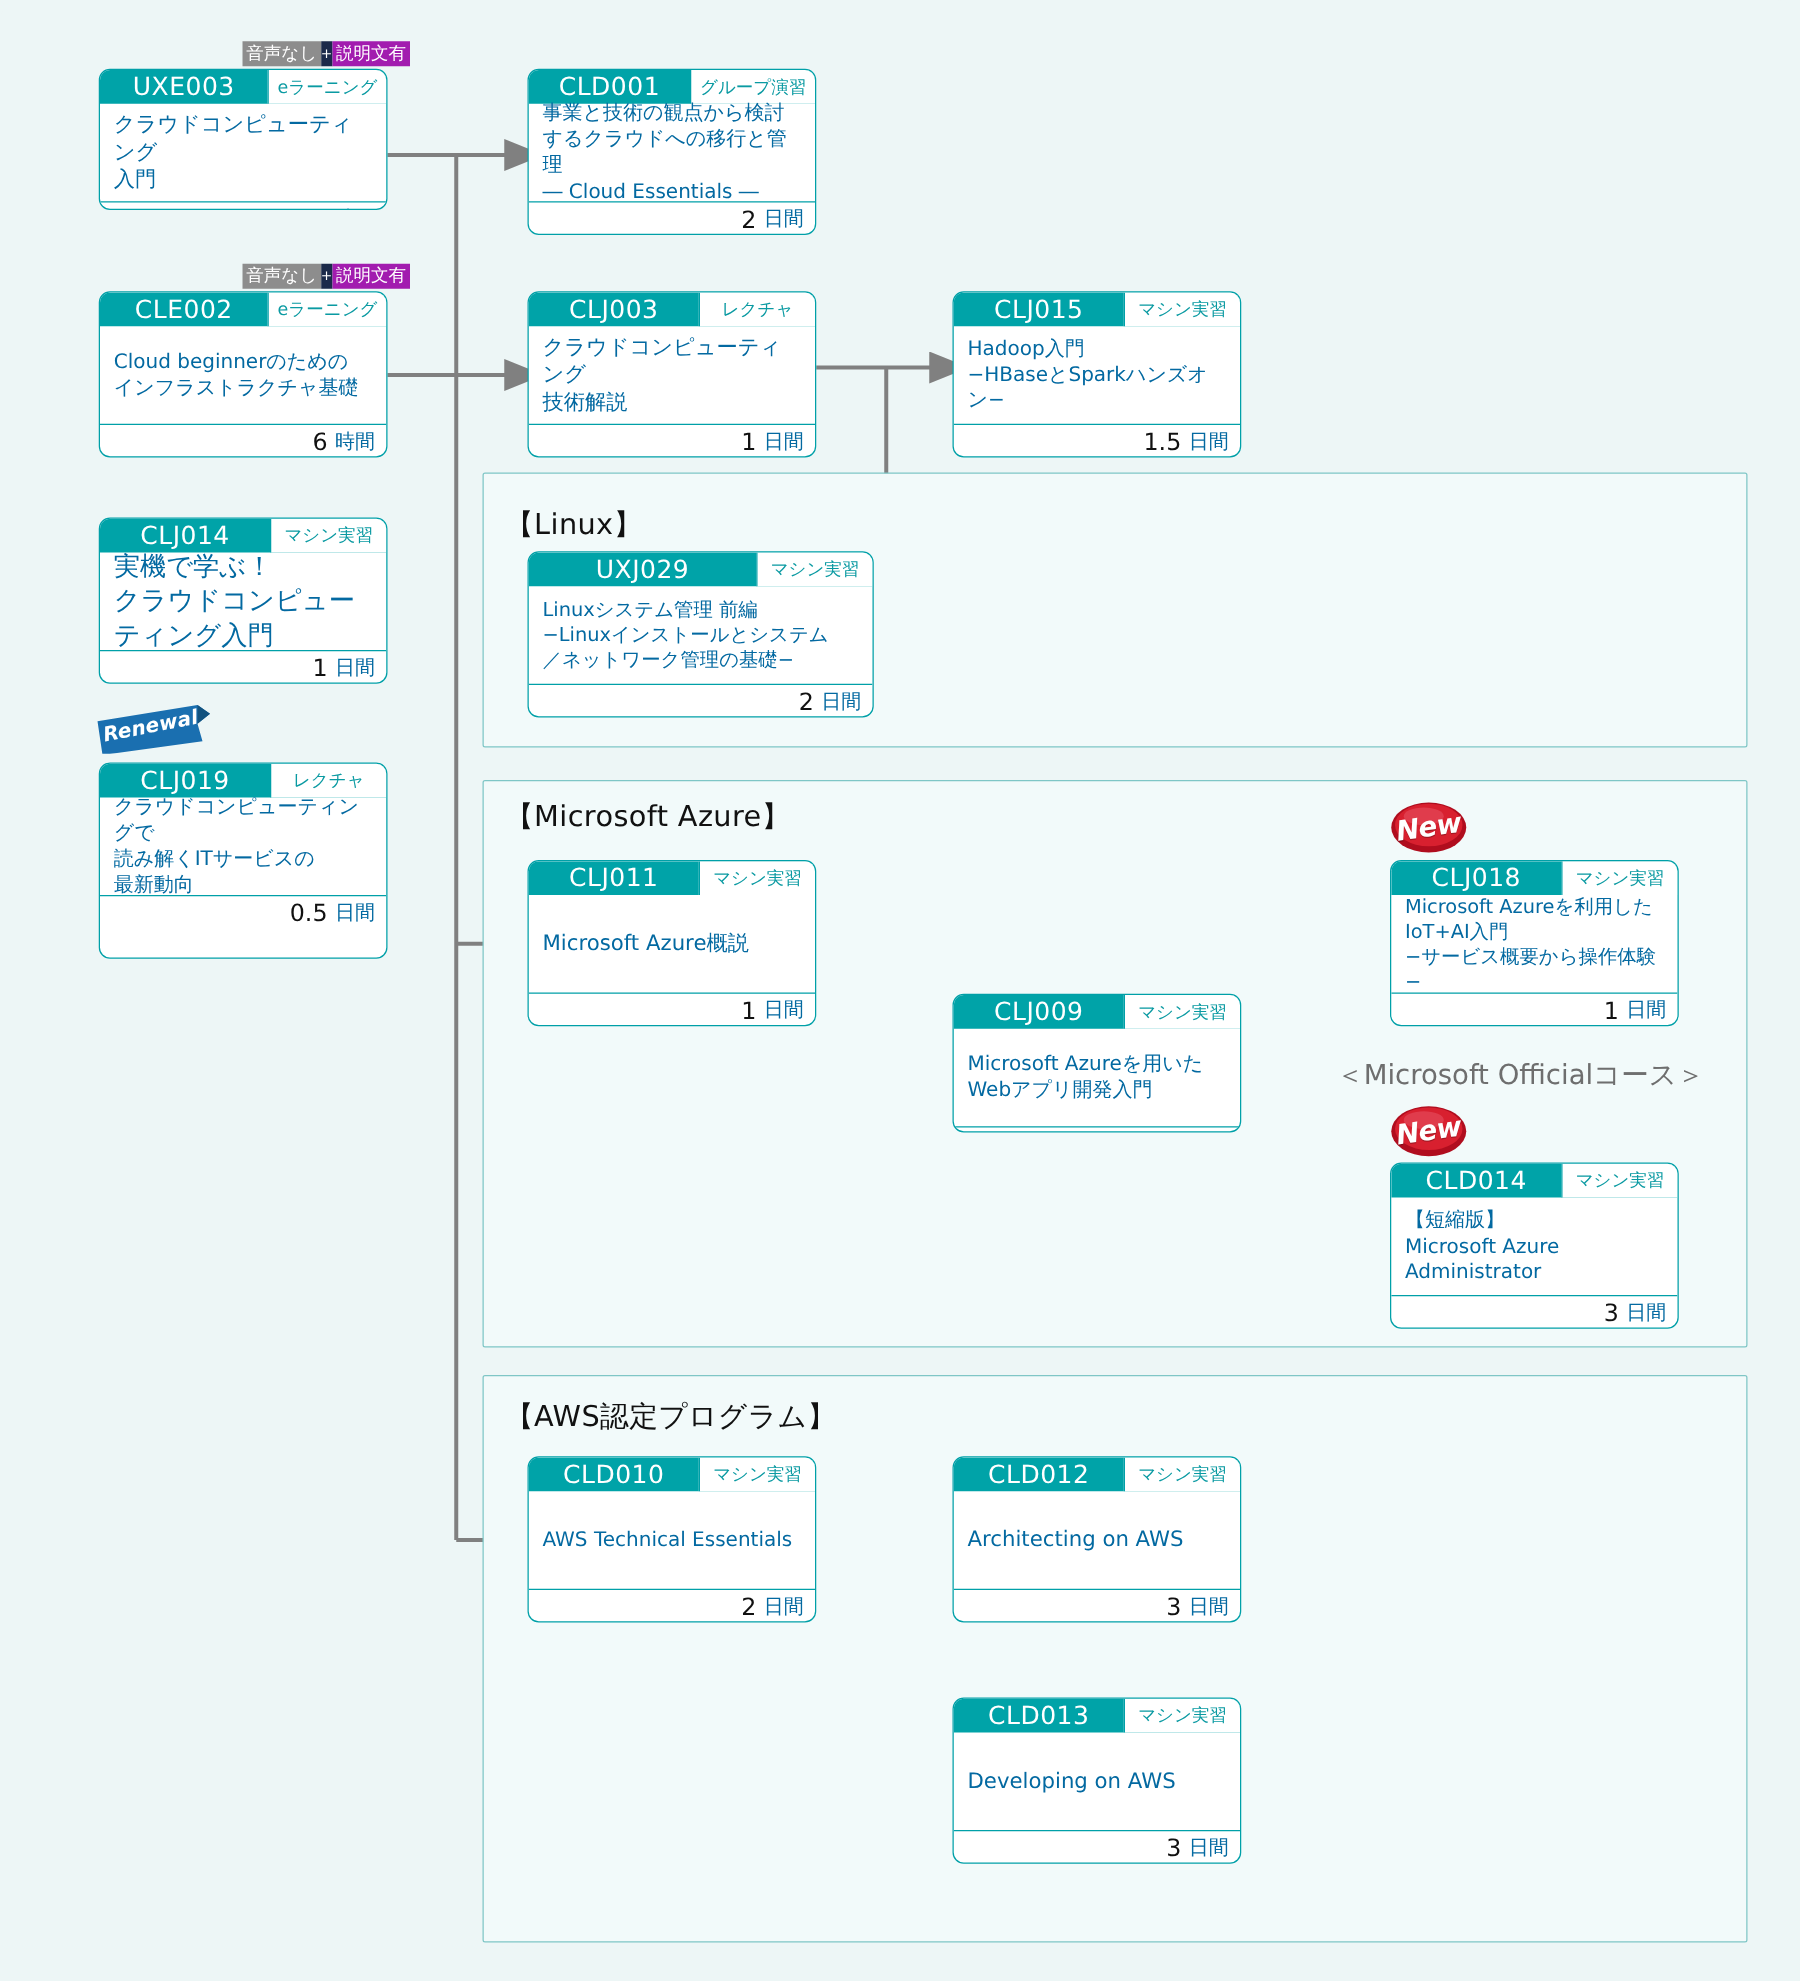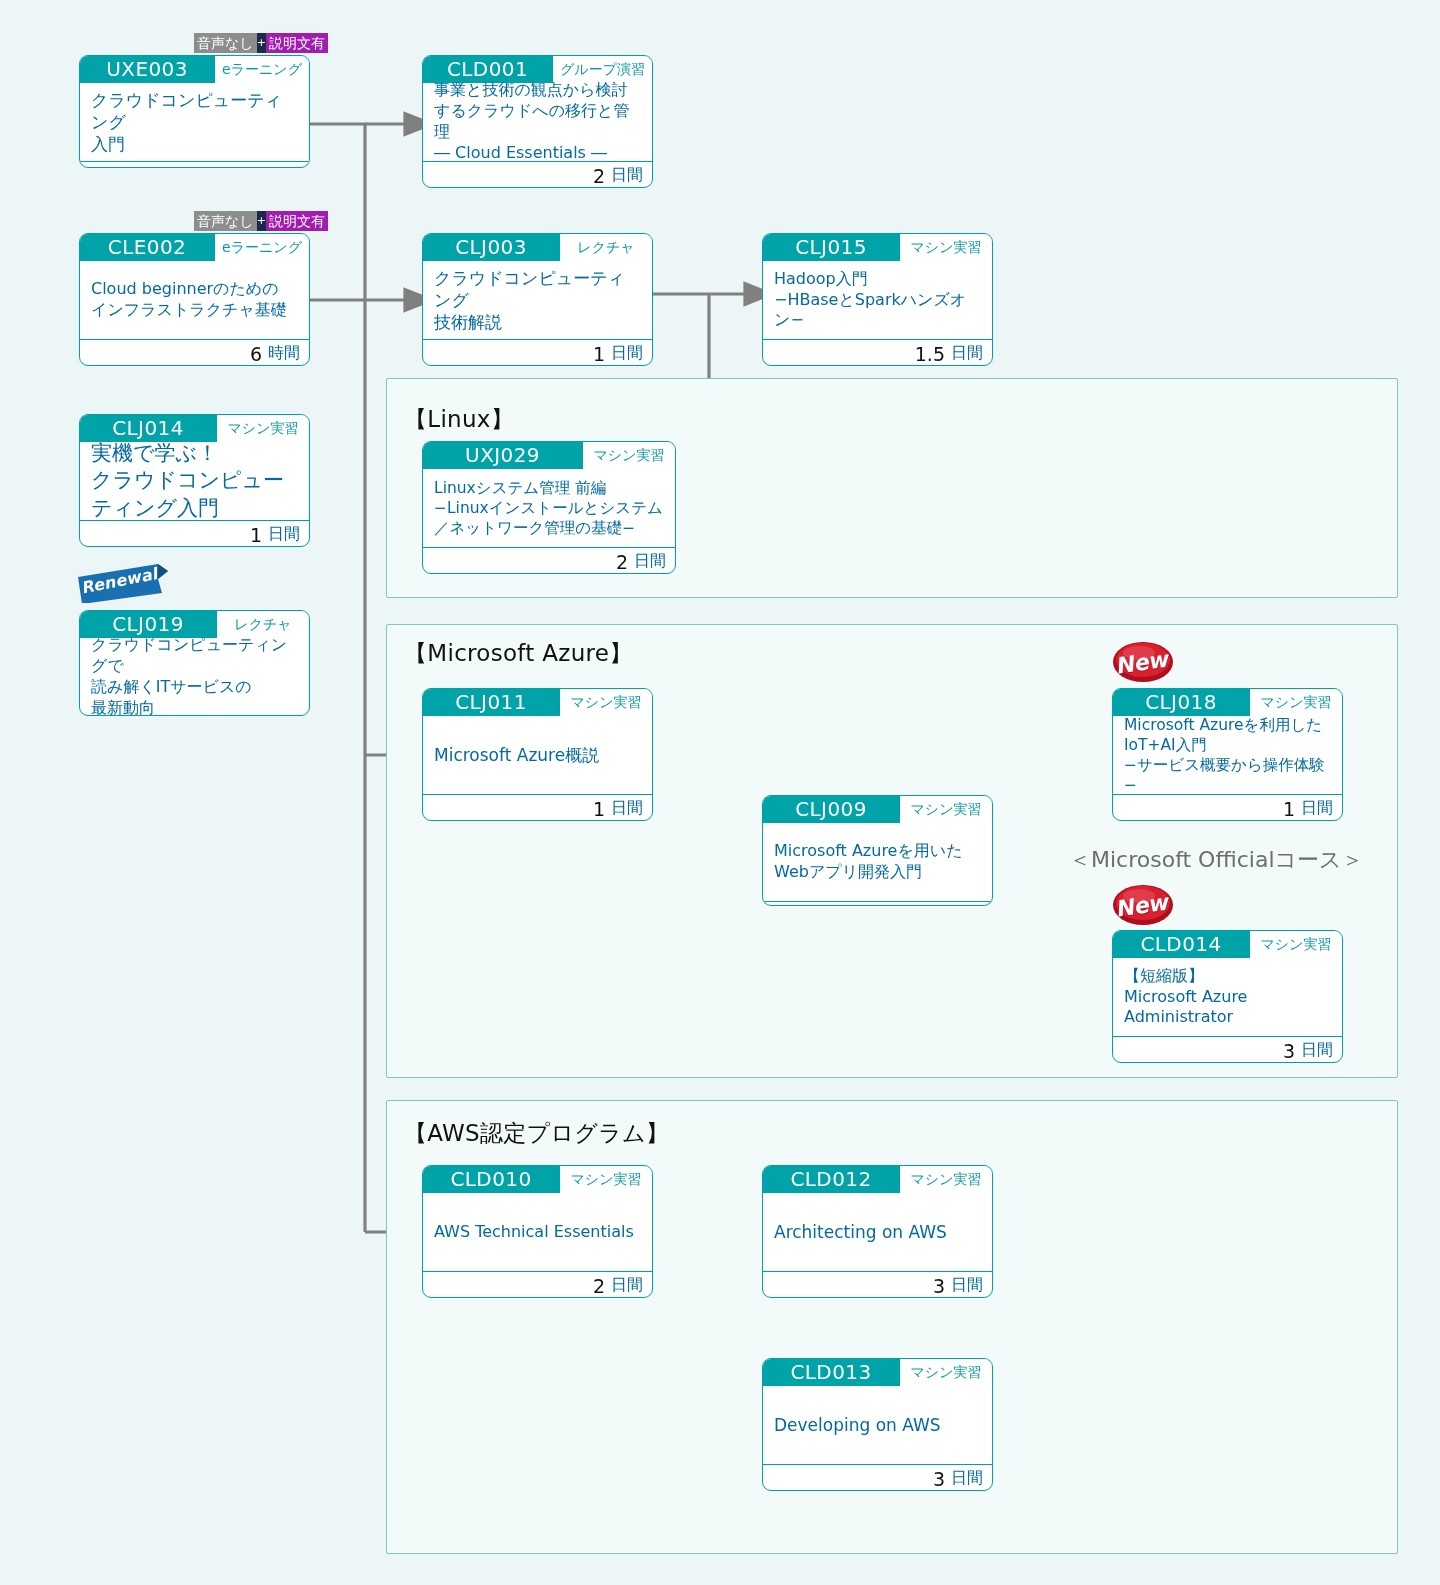--- a/index.html
+++ b/index.html
@@ -279,35 +279,35 @@
       <div class="type">マシン実習</div>
     </div>
     <div class="body" style="height:78px;font-size:21px;">実機で学ぶ！
 クラウドコンピューティング入門</div>
     <div class="foot">
       <span>1</span>
         <span class="unit">日間</span>
     </div>
   </div>
 
-  <div class="card" style="left:79px;top:610px;width:231px;height:106px;">
+  <div class="card" style="left:79px;top:610px;width:231px;height:157px;">
     <div class="hdr">
       <div class="code">CLJ019</div>
       <div class="type">レクチャ</div>
     </div>
     <div class="body" style="height:78px;font-size:16px;">クラウドコンピューティングで
 読み解くITサービスの
 最新動向</div>
     <div class="foot">
       <span>0.5</span>
         <span class="unit">日間</span>
     </div>
   </div>
 
-  <div class="card" style="left:422px;top:441px;width:254px;height:133px;">
+  <div class="card" style="left:422px;top:441px;width:277px;height:133px;">
     <div class="hdr">
       <div class="code">UXJ029</div>
       <div class="type">マシン実習</div>
     </div>
     <div class="body" style="height:78px;font-size:15.5px;">Linuxシステム管理 前編
 −Linuxインストールとシステム
 ／ネットワーク管理の基礎−</div>
     <div class="foot">
       <span>2</span>
         <span class="unit">日間</span>

